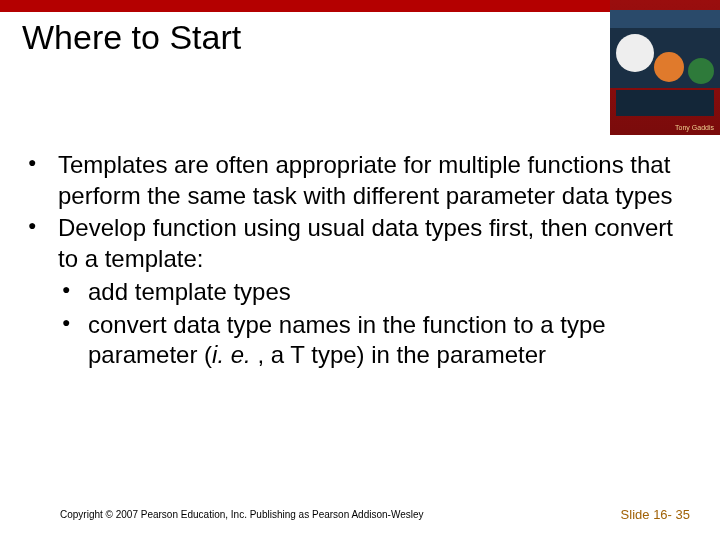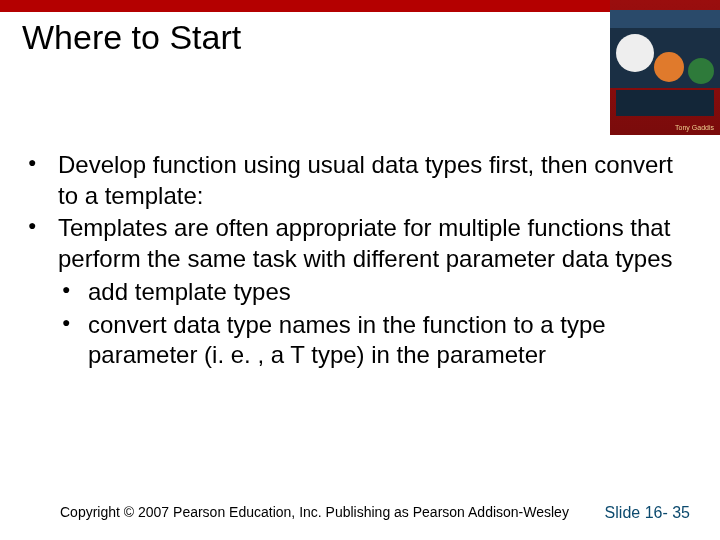--- a/index.html
+++ b/index.html
@@ -111,35 +111,35 @@
     margin-bottom: 2px;
   }
   .body-list .li2::before {
     content: "●";
     position: absolute;
     left: 34px;
     top: 4px;
     font-size: 14px;
     color: #000;
   }
-  .italic { }
+  .italic { font-style: italic; }
 
   .footer-left {
     position: absolute;
     bottom: 20px;
     left: 60px;
-    font-size: 14px;
+    font-size: 10px;
     color: #000;
   }
   .footer-right {
     position: absolute;
     bottom: 18px;
     right: 30px;
-    font-size: 16px;
-    color: #0c4a6e;
+    font-size: 13px;
+    color: #a16207;
     font-weight: normal;
   }
 </style>
 </head>
 <body>
 
 <div class="slide">
   <div class="top-bar"></div>
 
   <div class="title">
@@ -152,24 +152,24 @@
       <div class="ball white"></div>
       <div class="ball orange"></div>
       <div class="ball green"></div>
     </div>
     <div class="book-sub"></div>
     <div class="book-author">Tony Gaddis</div>
   </div>
 
   <div class="body-list">
     <div class="li1">
-      <span>Develop function using usual data types first, then convert to a template:</span>
+      <span>Templates are often appropriate for multiple functions that perform the same task with different parameter data types</span>
     </div>
     <div class="li1">
-      <span>Templates are often appropriate for multiple functions that perform the same task with different parameter data types</span>
+      <span>Develop function using usual data types first, then convert to a template:</span>
     </div>
     <div class="li2">
       <span>add template types</span>
     </div>
     <div class="li2">
       <span>convert data type names in the function to a type parameter (</span><span class="italic">i. e.</span><span> , a T type) in the parameter</span>
     </div>
   </div>
 
   <div class="footer-left">Copyright © 2007 Pearson Education, Inc. Publishing as Pearson Addison-Wesley</div>

